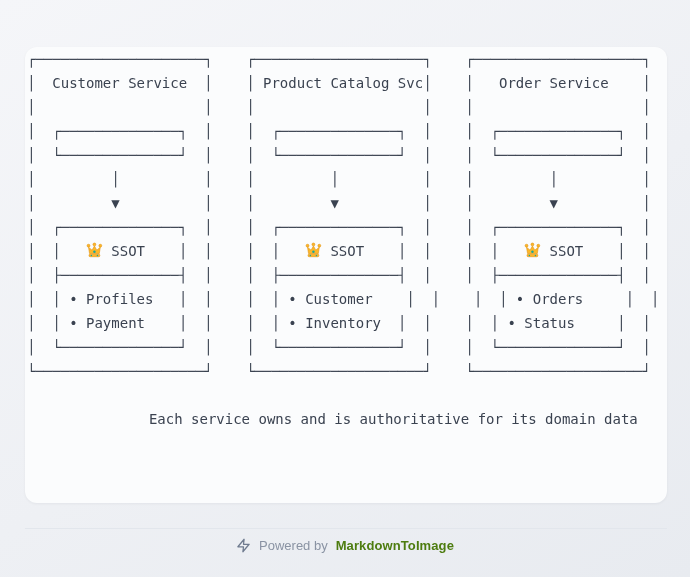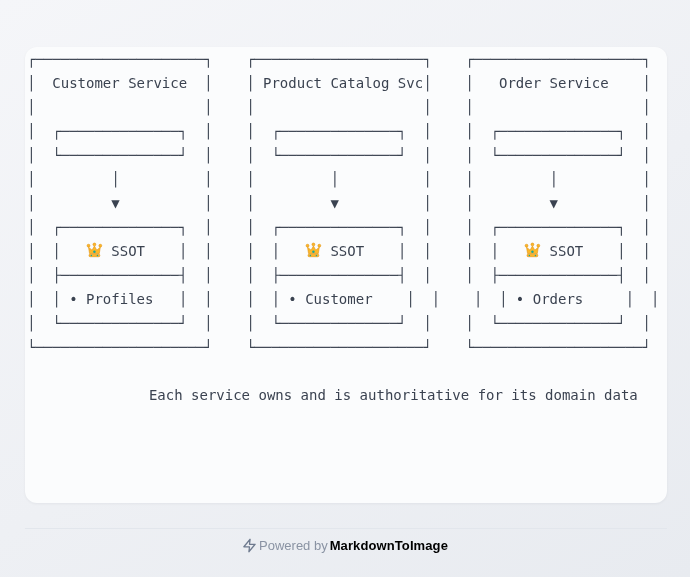--- a/index.html
+++ b/index.html
@@ -50,34 +50,34 @@
     height: 1px;
     margin: 25px 0 0 25px;
     background: #e2e6ec;
   }
   .footer {
     margin-top: 9px;
     width: 690px;
     display: flex;
     align-items: flex-end;
     justify-content: center;
-    gap: 2px;
+    gap: 8px;
   }
   .zap {
     width: 15px;
     height: 15px;
   }
   .powered {
     font-size: 13px;
     color: #8a93a3;
   }
   .brand {
     font-size: 13px;
     font-weight: 700;
-    color: #000000;
+    color: #4d7c0f;
     letter-spacing: 0.1px;
   }
 </style>
 </head>
 <body>
 
 <div class="card">
   <div class="art">
     <div class="row">┌────────────────────┐    ┌────────────────────┐    ┌────────────────────┐</div>
     <div class="row">│  Customer Service  │    │ Product Catalog Svc│    │   Order Service    │</div>
@@ -110,20 +110,21 @@
           <circle cx="10" cy="2.8" r="1.7" fill="#fdb827" stroke="#e09112" stroke-width="0.7"></circle>
           <circle cx="17" cy="4.3" r="1.7" fill="#fdb827" stroke="#e09112" stroke-width="0.7"></circle>
           <path d="M3 6 L7.2 9.6 L10 4.6 L12.8 9.6 L17 6 L15.8 13.6 L4.2 13.6 Z" fill="#fdb827" stroke="#e09112" stroke-width="0.7" stroke-linejoin="round"></path>
           <rect x="3.6" y="14.4" width="12.8" height="3" rx="1.2" fill="#fdb827" stroke="#e09112" stroke-width="0.7"></rect>
           <circle cx="10" cy="11.6" r="1.5" fill="#18a79e"></circle>
           <circle cx="6.4" cy="15.9" r="0.9" fill="#18a79e"></circle>
           <circle cx="13.6" cy="15.9" r="0.9" fill="#18a79e"></circle>
         </svg><span> SSOT    │  │</span></div>
     <div class="row">│  ├──────────────┤  │    │  ├──────────────┤  │    │  ├──────────────┤  │</div>
     <div class="row">│  │ • Profiles   │  │    │  │ • Customer    │  │    │  │ • Orders     │  │</div>
+    <div class="row">│  │ • Payment    │  │    │  │ • Inventory  │  │    │  │ • Status     │  │</div>
     <div class="row">│  └──────────────┘  │    │  └──────────────┘  │    │  └──────────────┘  │</div>
     <div class="row">└────────────────────┘    └────────────────────┘    └────────────────────┘</div>
     <div class="row"></div>
     <div class="row caption-row">Each service owns and is authoritative for its domain data</div>
   </div>
 </div>
 
 <div class="divider"></div>
 
 <div class="footer">

